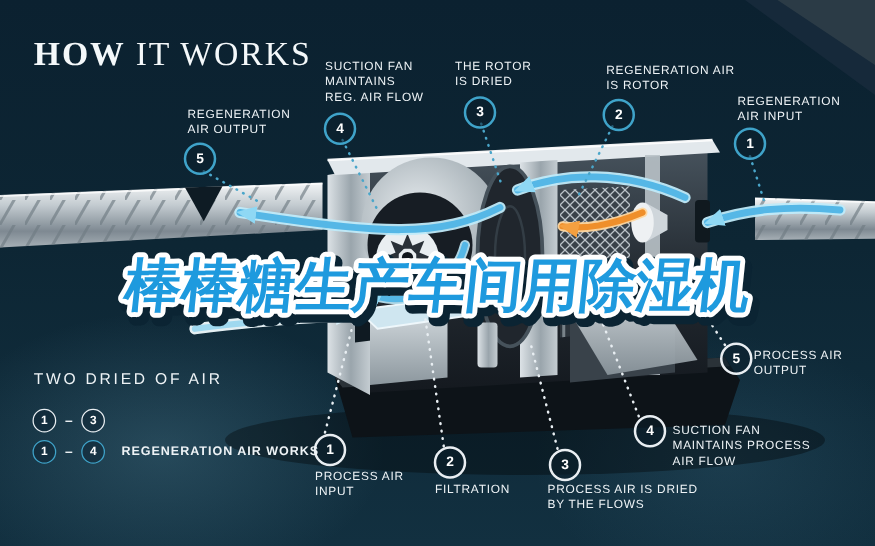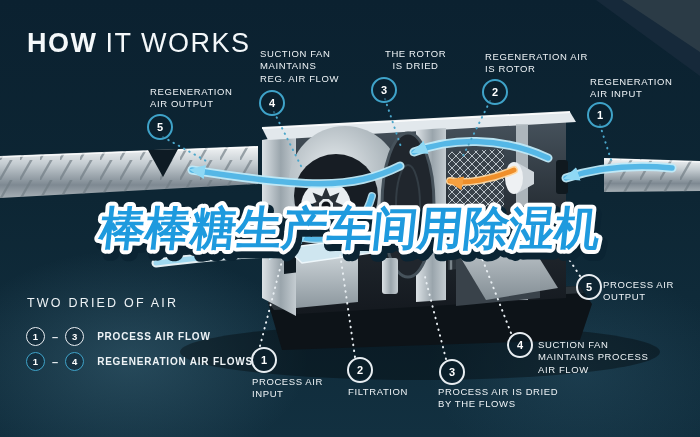--- a/index.html
+++ b/index.html
@@ -6,21 +6,21 @@
   #stage{position:relative;width:700px;height:437px;overflow:hidden;
          font-family:"Liberation Sans",sans-serif;
          background:linear-gradient(180deg,#0b2130 0%,#0d2634 45%,#123040 100%);}
   #stage .glow1{position:absolute;left:-80px;top:230px;width:420px;height:260px;
       background:radial-gradient(ellipse at center,rgba(96,148,170,.28),rgba(96,148,170,0) 60%);}
   #stage .glow2{position:absolute;right:-60px;top:250px;width:360px;height:240px;
       background:radial-gradient(ellipse at center,rgba(70,120,145,.20),rgba(70,120,145,0) 60%);}
   svg{position:absolute;left:0;top:0;}
   #diagram{z-index:1;}
   #overlay{z-index:3;pointer-events:none;}
-  .ui{position:absolute;z-index:4;}
+  .ui{position:absolute;z-index:4;font-family:Liberation Serif, serif;}
   .title{left:27px;top:28px;color:#f4f8fa;font-size:27px;letter-spacing:1.5px;white-space:nowrap;}
   .title .b{font-weight:700;}
   .title .l{font-weight:300;margin-left:8px;}
   .label{position:absolute;z-index:4;color:#eef3f6;font-weight:400;font-size:9.5px;
          line-height:1.3;letter-spacing:.6px;white-space:pre-line;}
   .badge{position:absolute;z-index:4;width:22px;height:22px;border-radius:50%;
          display:flex;align-items:center;justify-content:center;
          background:rgba(11,31,44,.55);color:#fff;font-size:11px;font-weight:700;}
   .badge.blue{border:2px solid #3fa3c9;}
   .badge.white{border:2px solid #e9eef2;}
@@ -210,21 +210,21 @@
 
   <div class="ui title">
     <span class="b">HOW</span><span class="l">IT WORKS</span>
   </div>
 
   <div class="label" style="left:150px;top:86px;">REGENERATION
 AIR OUTPUT</div>
   <div class="label" style="left:260px;top:48px;">SUCTION FAN
 MAINTAINS
 REG. AIR FLOW</div>
-  <div class="label" style="left:385px;top:48px;text-align:center;">THE ROTOR
+  <div class="label" style="left:364px;top:48px;">THE ROTOR
 IS DRIED</div>
   <div class="label" style="left:485px;top:51px;">REGENERATION AIR
 IS ROTOR</div>
   <div class="label" style="left:590px;top:76px;">REGENERATION
 AIR INPUT</div>
 
   <div class="badge blue" style="left:147px;top:114px;">
       <span>5</span>
     </div>
   <div class="badge blue" style="left:259px;top:90px;">
@@ -269,25 +269,24 @@
 
   <div class="legend-head">TWO DRIED OF AIR</div>
   <div class="legend-row lr1">
     <div class="lcirc white">
         <span>1</span>
       </div>
     <span class="ldash">–</span>
     <div class="lcirc white">
         <span>3</span>
       </div>
-    <span class="ltext">PROCESS AIR FLOW</span>
   </div>
   <div class="legend-row lr2">
     <div class="lcirc blue">
         <span>1</span>
       </div>
     <span class="ldash">–</span>
     <div class="lcirc blue">
         <span>4</span>
       </div>
-    <span class="ltext">REGENERATION AIR FLOWS</span>
+    <span class="ltext">REGENERATION AIR WORKS</span>
   </div>
 </div>
 
 </body></html>

